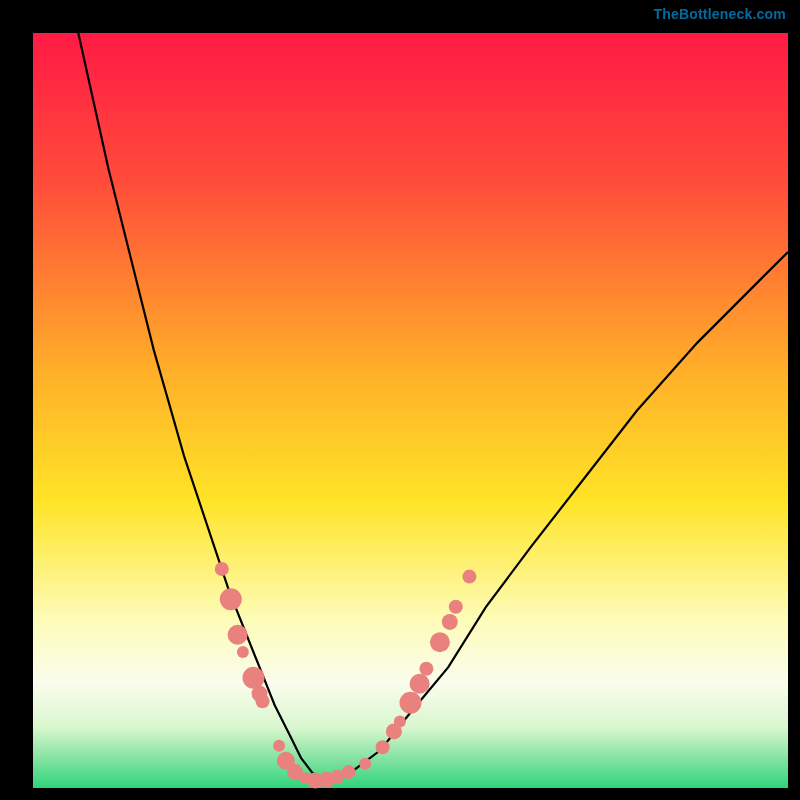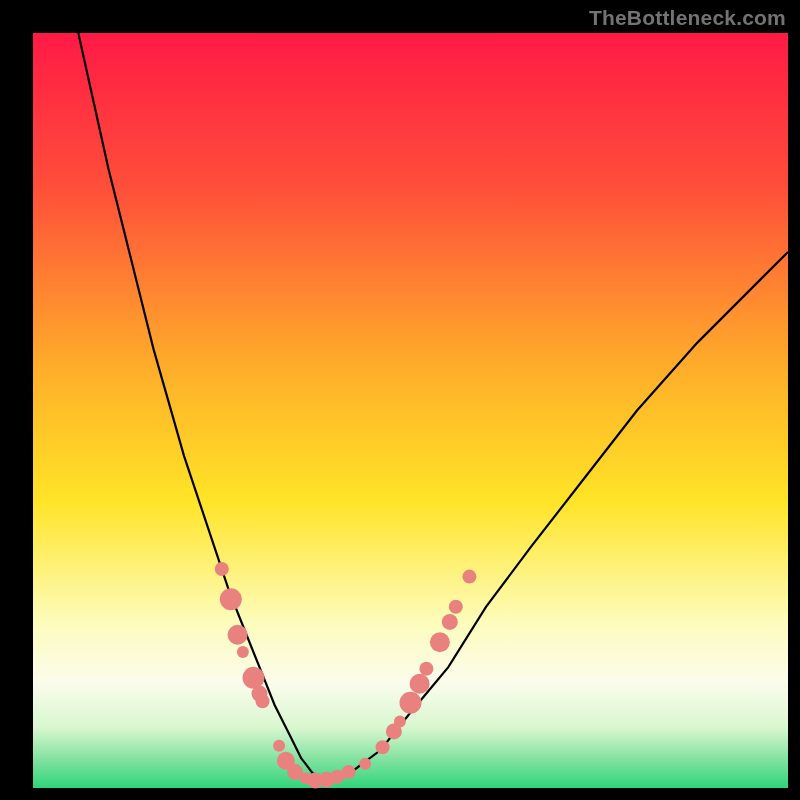--- a/index.html
+++ b/index.html
@@ -14,23 +14,23 @@
     position: relative;
     width: 800px;
     height: 800px;
     background: #000000;
   }
   .watermark {
     position: absolute;
     top: 6px;
     right: 14px;
     font-family: Arial, Helvetica, sans-serif;
-    font-size: 21px;
+    font-size: 14px;
     font-weight: 600;
-    color: #737373;
+    color: #0369a1;
     letter-spacing: 0.2px;
     z-index: 10;
   }
   svg {
     position: absolute;
     top: 0;
     left: 0;
   }
 </style>
 </head>

